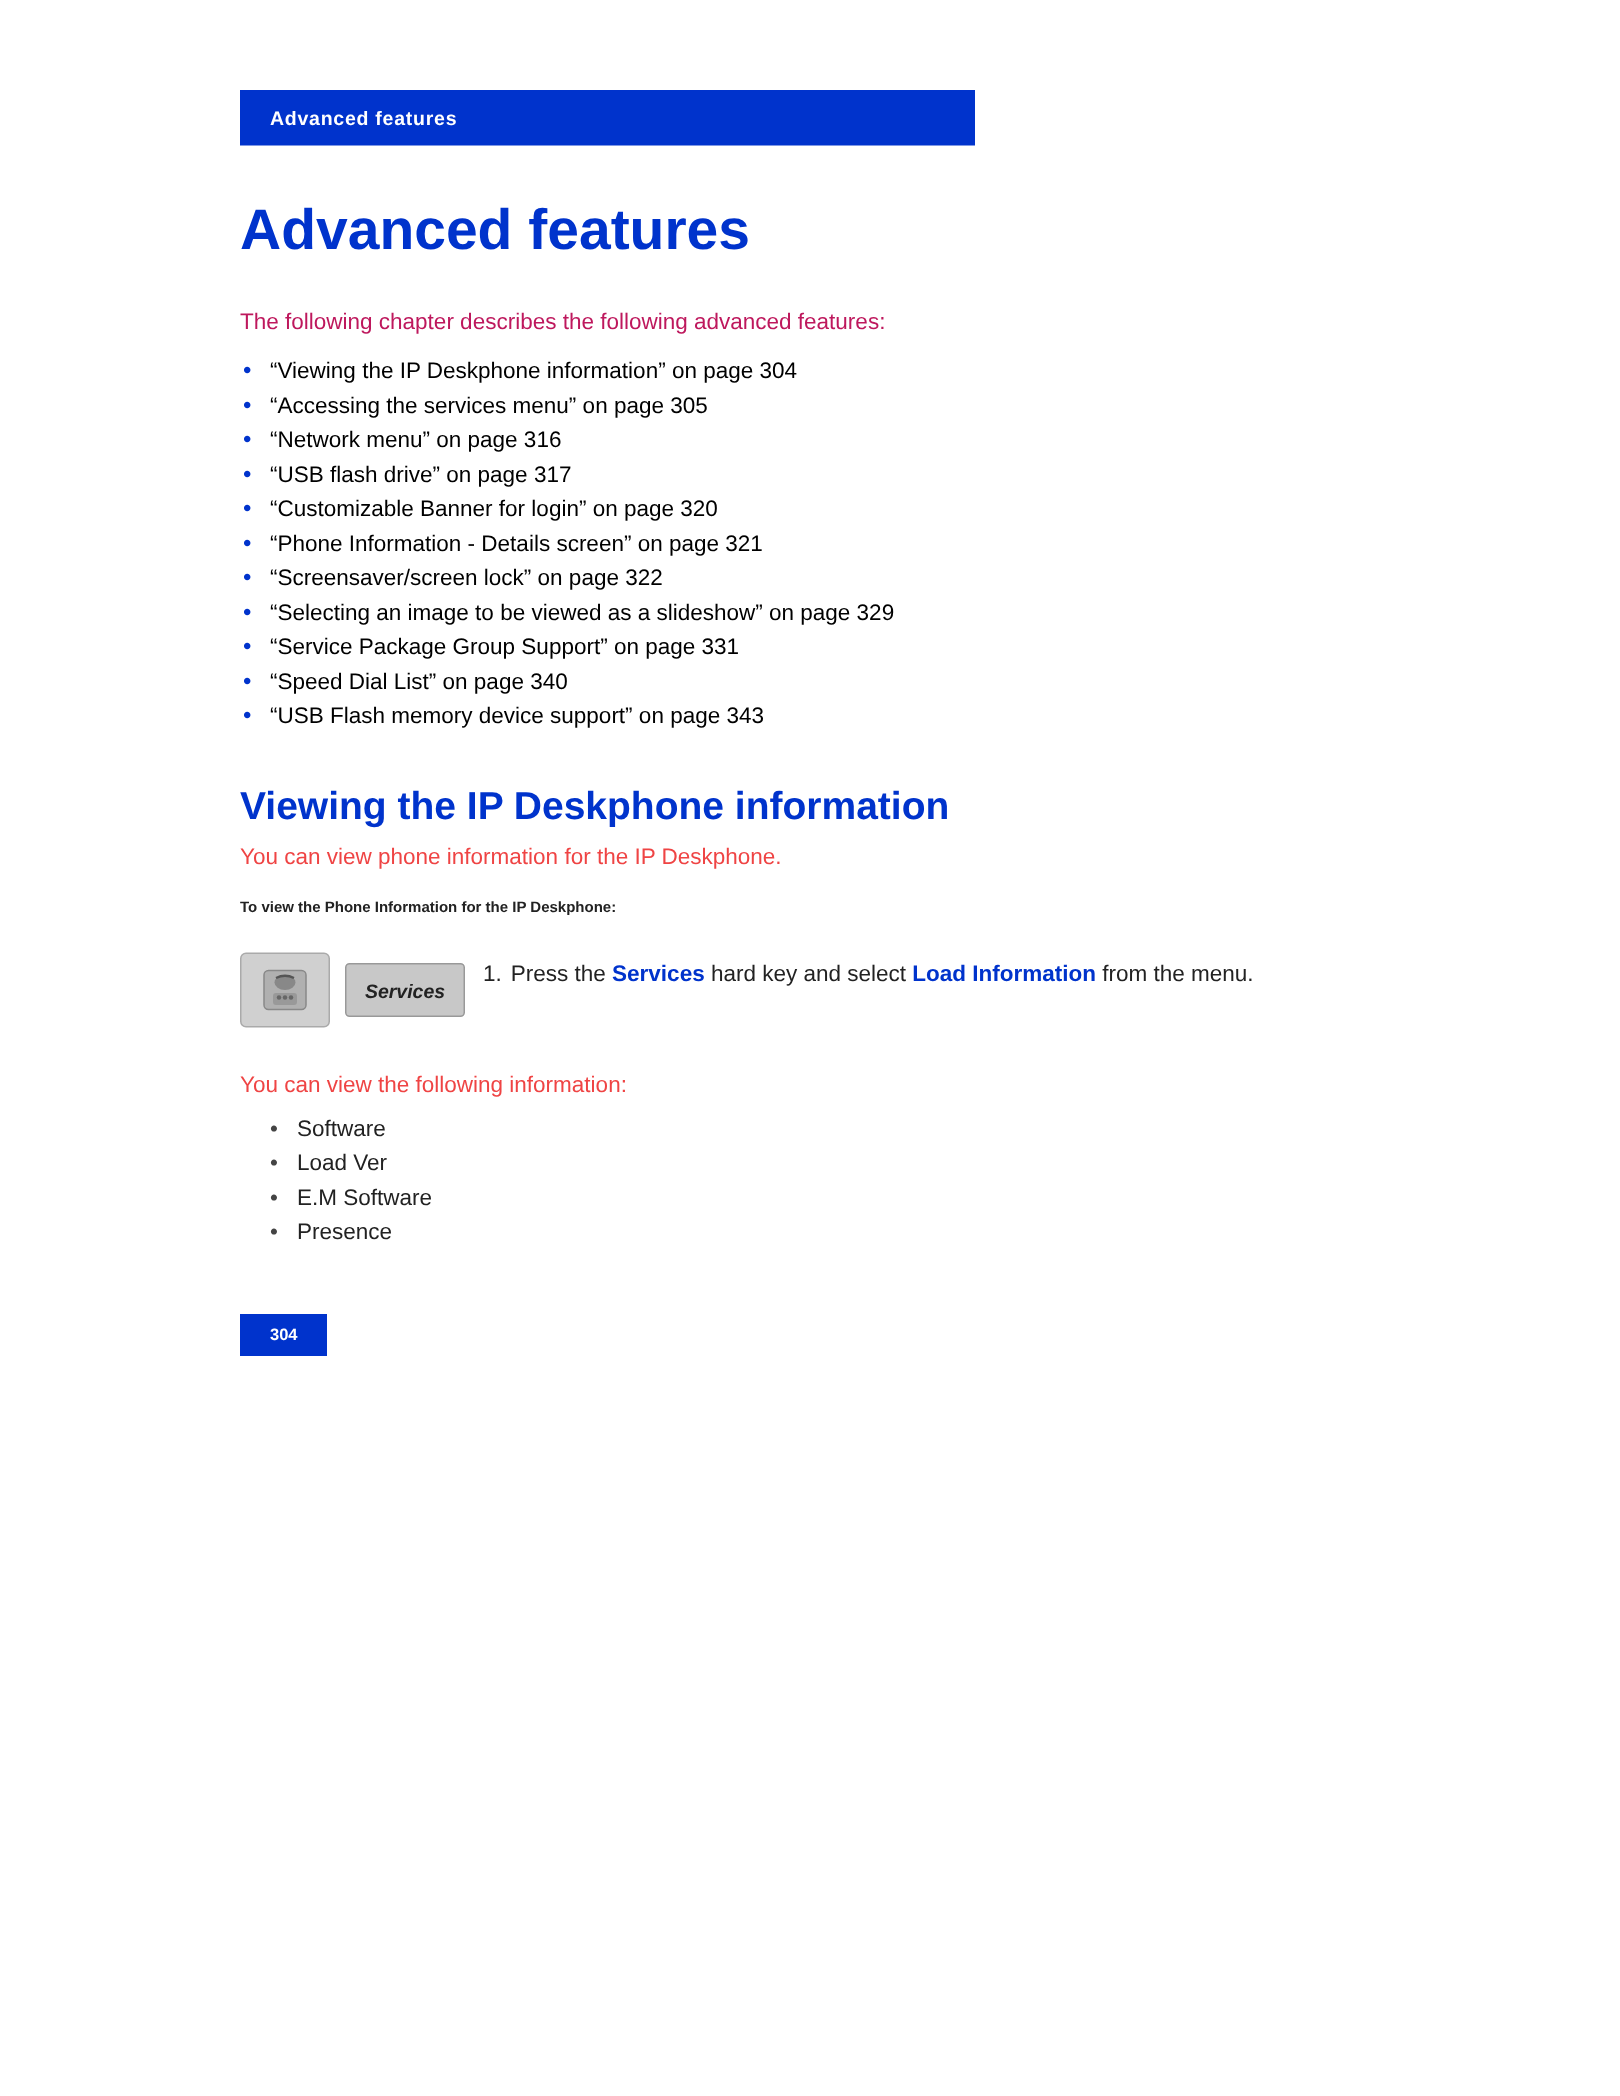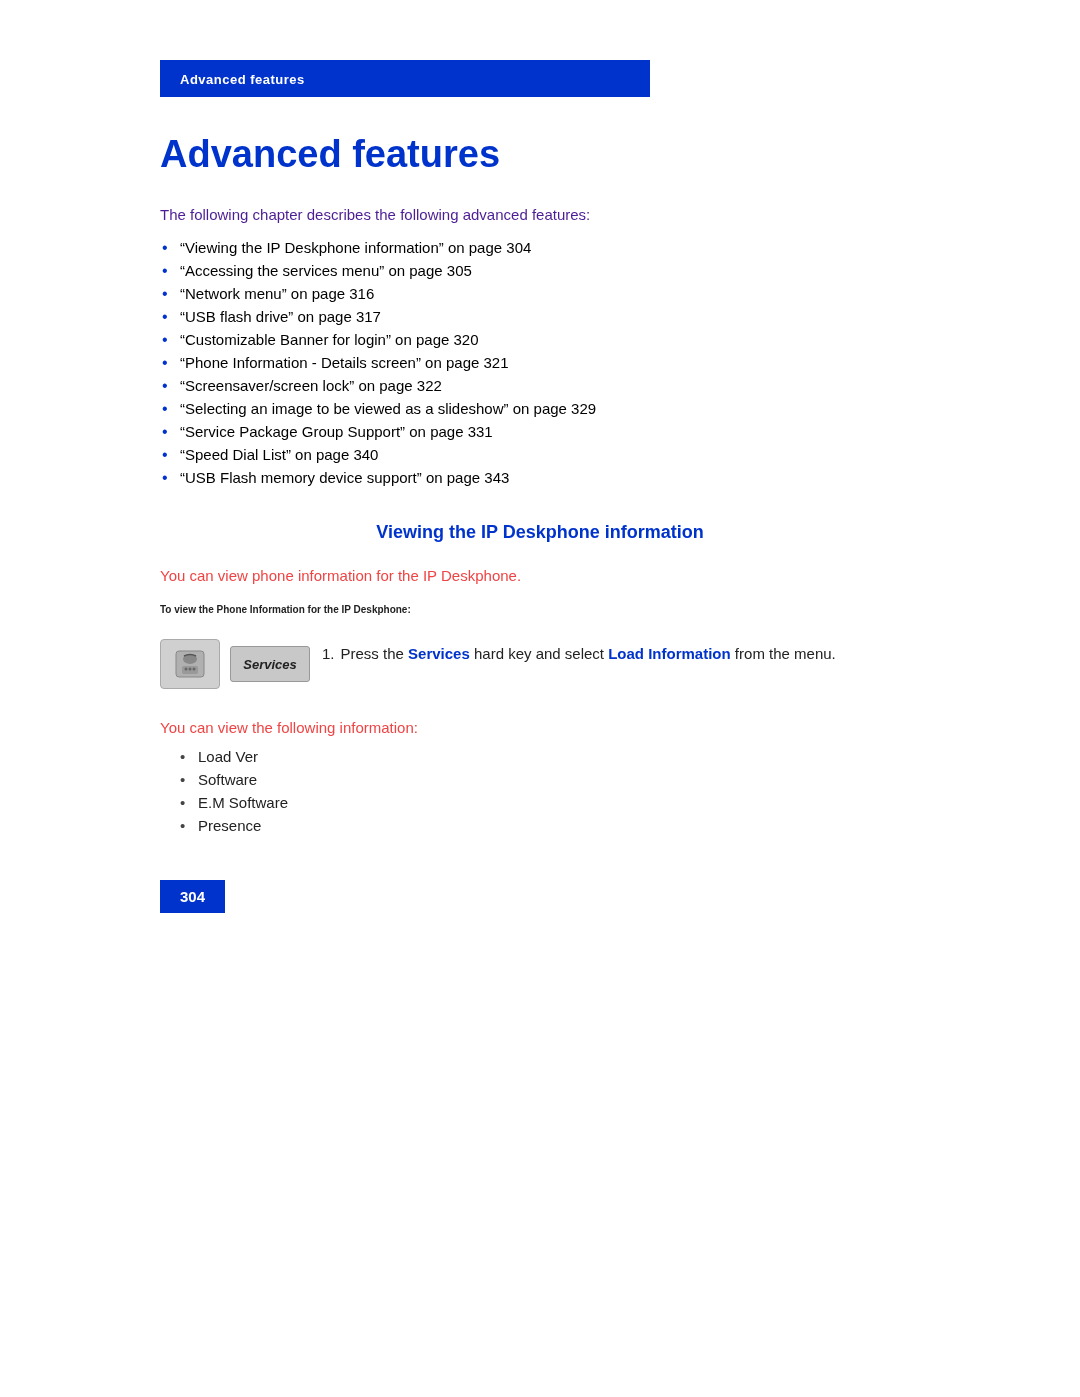--- a/index.html
+++ b/index.html
@@ -43,21 +43,21 @@
       font-size: 38px;
       font-weight: bold;
       color: #0033cc;
       margin-bottom: 30px;
       font-family: Arial, sans-serif;
     }
 
     
     .intro-text {
       font-size: 15px;
-      color: #4c1d95;
+      color: #be185d;
       margin-bottom: 16px;
     }
 
     
     .toc-list {
       list-style: none;
       margin-left: 0;
       margin-bottom: 36px;
     }
 
@@ -77,26 +77,25 @@
     }
 
     .toc-list li a {
       color: #000000;
       text-decoration: none;
       margin-top: 28px;
     }
 
     
     .section-heading {
-      font-size: 18px;
-      font-weight: bold;
-      color: #0033cc;
-      margin-bottom: 24px;
+      font-size: 26px;
+      font-weight: bold;
+      color: #0033cc;
+      margin-bottom: 10px;
       font-family: Arial, sans-serif;
-      text-align: center;
     }
 
     
     .body-text {
       font-size: 15px;
       color: #ef4444;
       margin-bottom: 20px;
     }
 
     
@@ -188,21 +187,21 @@
       left: 0;
       color: #444;
     }
 
     
     .page-number-badge {
       display: inline-block;
       background-color: #0033cc;
       color: #ffffff;
       font-weight: bold;
-      font-size: 15px;
+      font-size: 11px;
       padding: 8px 20px;
       margin-top: 40px;
     }
 
     .view-info-text {
       margin-top: 16px;
       margin-bottom: 6px;
     }
   </style>
 </head>
@@ -271,22 +270,22 @@
     <div class="step-text">
       <span class="step-number">1.</span><span>Press the </span><span class="blue-bold">Services</span><span> hard key and select </span><span class="blue-bold">Load Information</span><span> from the menu.</span>
     </div>
   </div>
 
   
   <p class="body-text view-info-text">You can view the following information:</p>
 
   
   <ul class="info-list">
+    <li><span>Software</span></li>
     <li><span>Load Ver</span></li>
-    <li><span>Software</span></li>
     <li><span>E.M Software</span></li>
     <li><span>Presence</span></li>
   </ul>
 
   
   <div class="page-number-badge">304</div>
 
 </div>
 
 </body></html>

